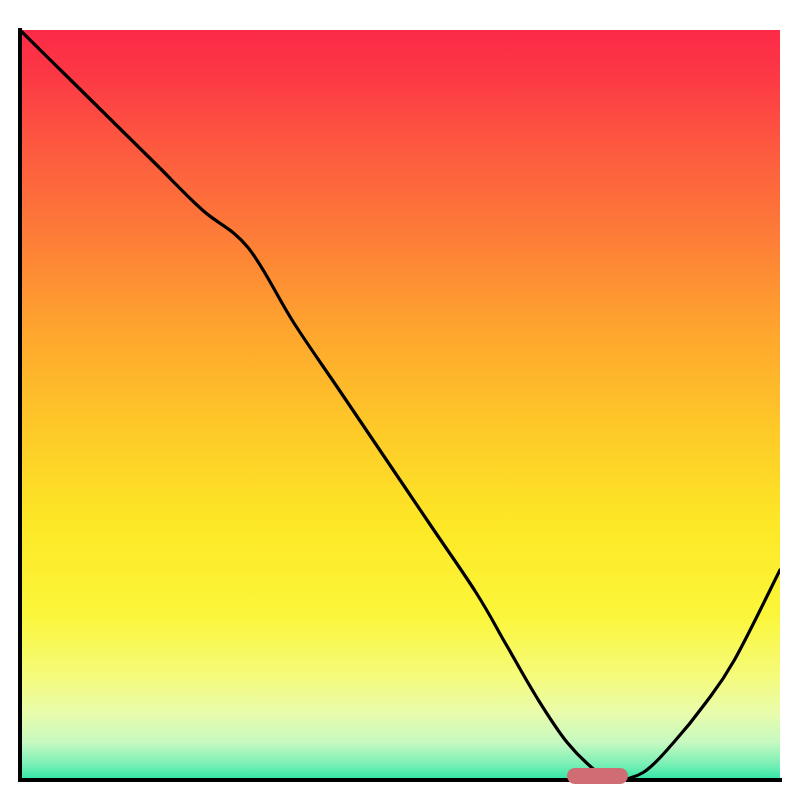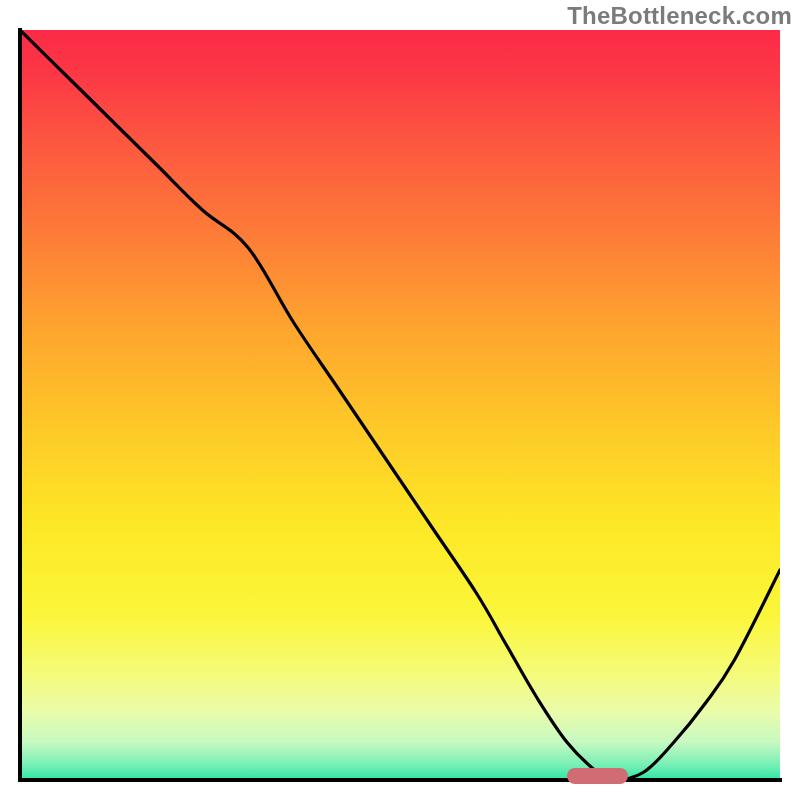--- a/index.html
+++ b/index.html
@@ -72,21 +72,20 @@
     background: #cf6d72;
     border-radius: 999px;
     height: 16px;
   }
 </style>
 </head>
 <body>
 
 <div class="container">
 
-  <div class="watermark">TheBottleneck.com</div>
 
   <div class="plot-area"></div>
 
   <div class="axis-left"></div>
   <div class="axis-bottom"></div>
 
   <svg class="curve" viewBox="0 0 760 750" preserveAspectRatio="none">
     <path id="curve-path" fill="none" stroke="#000000" stroke-width="3.2" stroke-linecap="round" d="M 0.0 0.0 C 8.2 8.1, 29.2 28.8, 45.6 45.0 C 62.0 61.2, 74.8 73.8, 91.2 90.0 C 107.6 106.2, 120.4 118.8, 136.8 135.0 C 153.2 151.2, 166.0 165.2, 182.4 180.0 C 198.8 194.8, 211.6 197.3, 228.0 217.5 C 244.4 237.8, 257.2 266.9, 273.6 292.5 C 290.0 318.1, 302.8 335.7, 319.2 360.0 C 335.6 384.3, 348.4 403.2, 364.8 427.5 C 381.2 451.8, 394.0 470.7, 410.4 495.0 C 426.8 519.3, 442.3 540.9, 456.0 562.5 C 469.7 584.1, 475.5 596.1, 486.4 615.0 C 497.3 633.9, 505.9 650.0, 516.8 667.5 C 527.7 685.0, 536.3 699.0, 547.2 712.5 C 558.1 726.0, 569.4 735.8, 577.6 742.5 C 585.8 749.3, 584.6 750.0, 592.8 750.0 C 601.0 750.0, 612.3 749.3, 623.2 742.5 C 634.1 735.8, 642.7 724.6, 653.6 712.5 C 664.5 700.4, 673.1 689.9, 684.0 675.0 C 694.9 660.1, 700.7 654.3, 714.4 630.0 C 728.1 605.7, 751.8 556.2, 760.0 540.0"></path>
   </svg>
 

